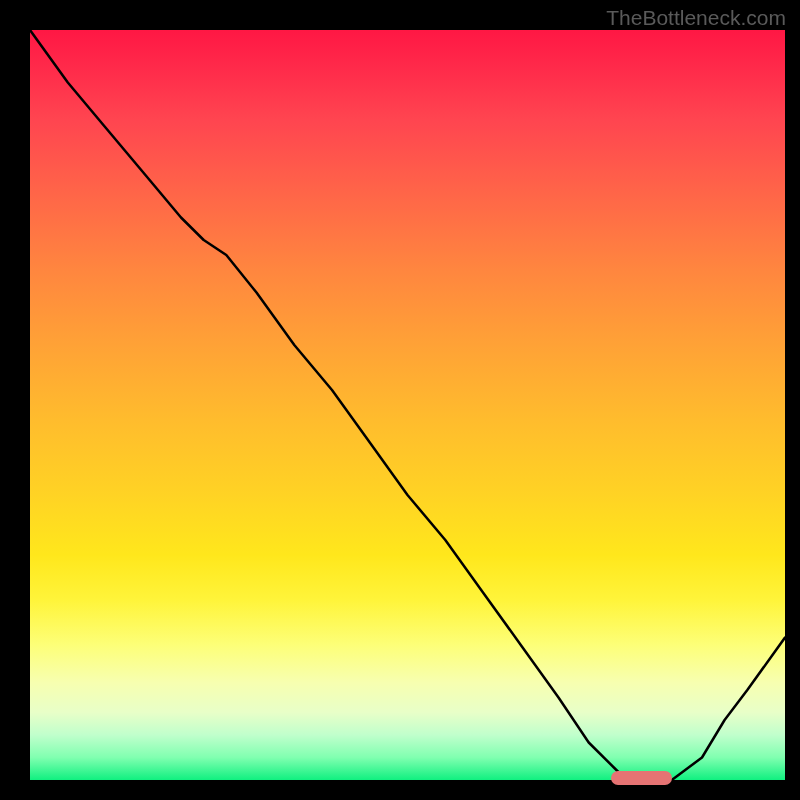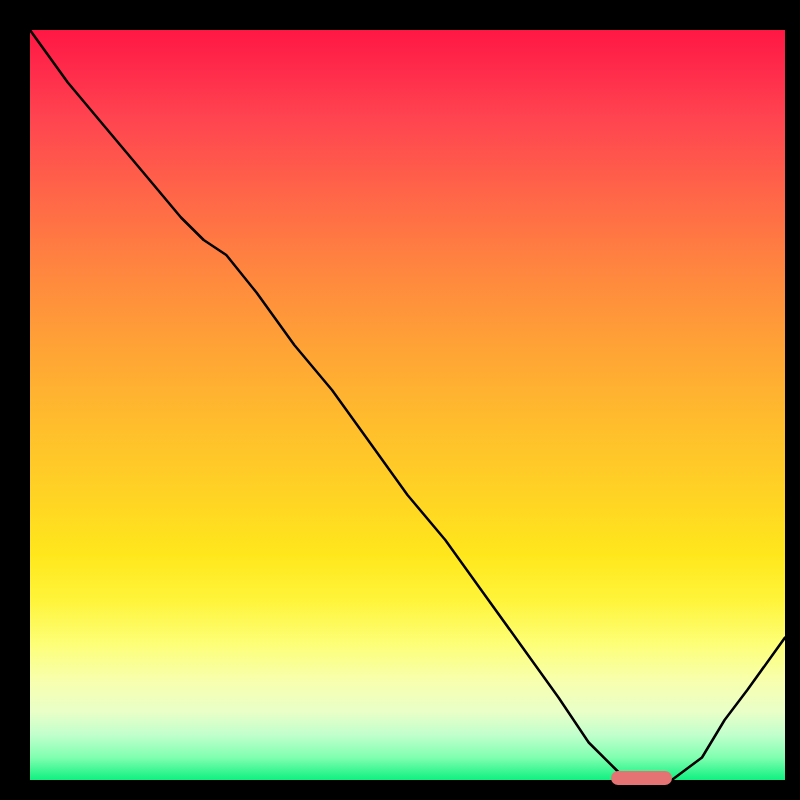--- a/index.html
+++ b/index.html
@@ -66,20 +66,21 @@
     position: absolute;
     background: #e57373;
     border-radius: 8px;
     height: 14px;
   }
 </style>
 </head>
 <body>
 
 <div class="container">
+  <div class="watermark">TheBottleneck.com</div>
 
   <div class="plot-area"></div>
 
   <svg class="curve" viewBox="0 0 755 750" preserveAspectRatio="none">
     <path id="curve-path" d="M0.0 0.0 L37.8 52.5 L75.5 97.5 L113.3 142.5 L151.0 187.5 L173.7 210.0 L196.3 225.0 L226.5 262.5 L264.3 315.0 L302.0 360.0 L339.8 412.5 L377.5 465.0 L415.3 510.0 L453.0 562.5 L490.8 615.0 L528.5 667.5 L558.7 712.5 L588.9 742.5 L619.1 750.0 L641.8 750.0 L672.0 727.5 L694.6 690.0 L717.3 660.0 L755.0 607.5" stroke="#000" stroke-width="2.5" fill="none" stroke-linejoin="round" stroke-linecap="round"></path>
   </svg>
 
   <div id="marker" class="marker" style="left: 611.35px; width: 60.4px; top: 771px; background: rgb(229, 115, 115);"></div>
 </div>
 

